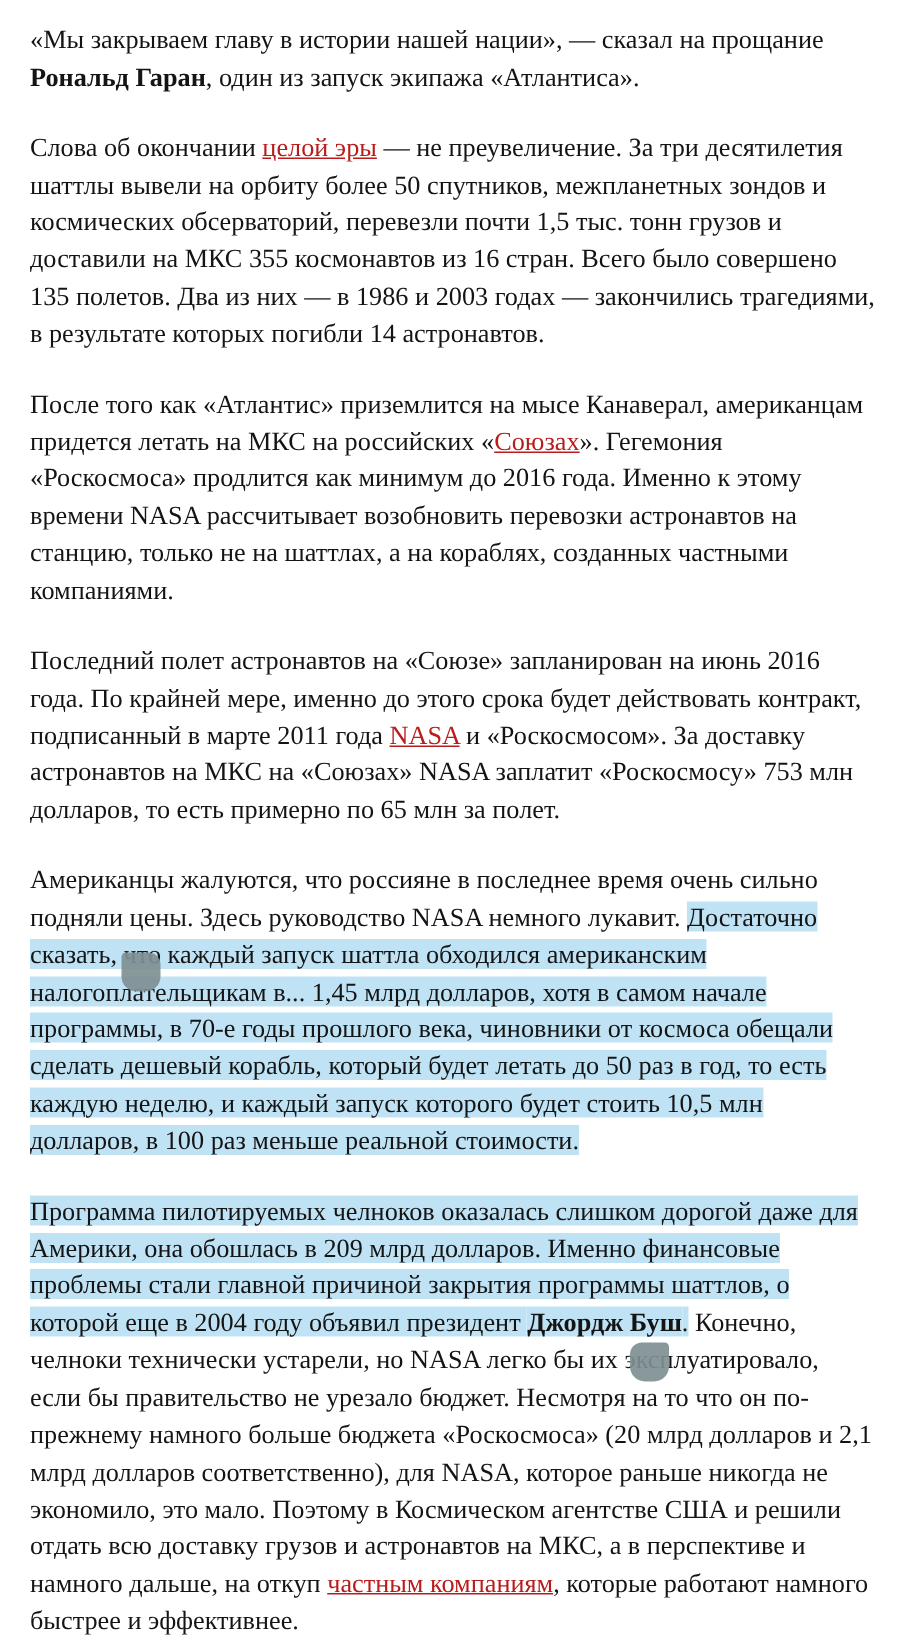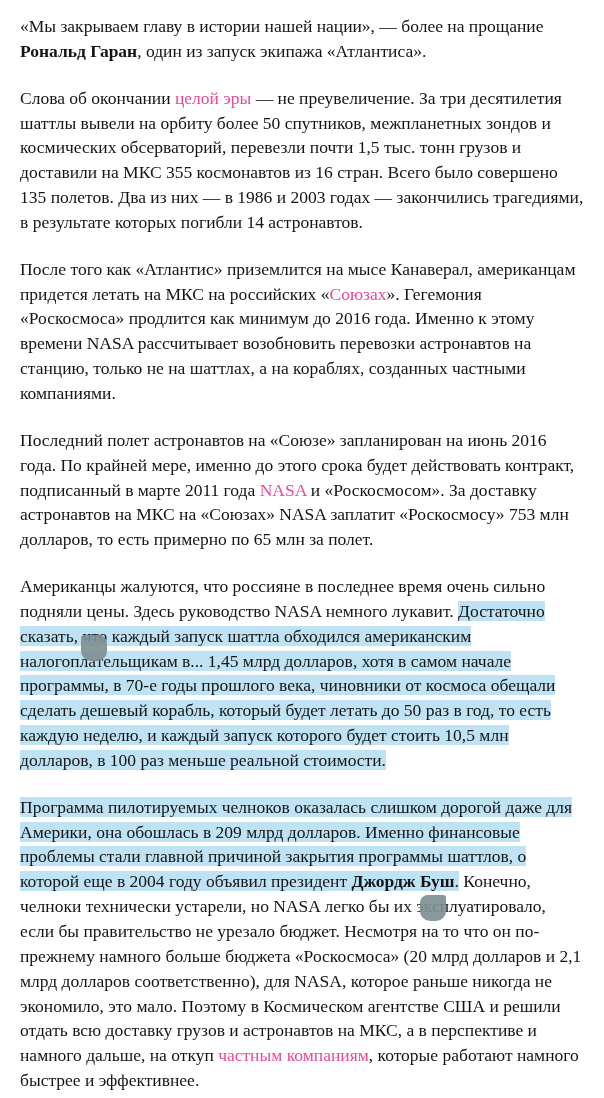--- a/index.html
+++ b/index.html
@@ -21,21 +21,22 @@
   p {
     margin: 0 0 22px 0;
     font-size: 17.5px;
     line-height: 1.42;
     text-align: left;
     color: #141414;
   }
   p:last-child { margin-bottom: 0; }
   .b { font-weight: bold; }
   .lnk {
-    color: #ec4899;
+    color: #b91c1c;
+    text-decoration: underline;
     cursor: pointer;
   }
   .sel {
     background: #bfe3f5;
   }
   
   .handle {
     position: absolute;
     width: 26px;
     height: 26px;
@@ -45,21 +46,21 @@
   }
   .handle.start { border-top-left-radius: 3px; }
   .handle.end { border-top-right-radius: 3px; }
   #page-wrap { position: relative; width: 604px; }
 </style>
 </head>
 <body>
 
 <div id="page-wrap">
   <div id="article">
-      <p id="p1"><span>«Мы закрываем главу в истории нашей нации», — более на прощание </span><span class="b">Рональд Гаран</span><span>, один из запуск экипажа «Атлантиса».</span></p>
+      <p id="p1"><span>«Мы закрываем главу в истории нашей нации», — сказал на прощание </span><span class="b">Рональд Гаран</span><span>, один из запуск экипажа «Атлантиса».</span></p>
       <p id="p2"><span>Слова об окончании </span><span class="lnk">целой эры</span><span> — не преувеличение. За три десятилетия шаттлы вывели на орбиту более 50 спутников, межпланетных зондов и космических обсерваторий, перевезли почти 1,5 тыс. тонн грузов и доставили на МКС 355 космонавтов из 16 стран. Всего было совершено 135 полетов. Два из них — в 1986 и 2003 годах — закончились трагедиями, в результате которых погибли 14 астронавтов.</span></p>
       <p id="p3"><span>После того как «Атлантис» приземлится на мысе Канаверал, американцам придется летать на МКС на российских «</span><span class="lnk">Союзах</span><span>». Гегемония «Роскосмоса» продлится как минимум до 2016 года. Именно к этому времени NASA рассчитывает возобновить перевозки астронавтов на станцию, только не на шаттлах, а на кораблях, созданных частными компаниями.</span></p>
       <p id="p4"><span>Последний полет астронавтов на «Союзе» запланирован на июнь 2016 года. По крайней мере, именно до этого срока будет действовать контракт, подписанный в марте 2011 года </span><span class="lnk">NASA</span><span> и «Роскосмосом». За доставку астронавтов на МКС на «Союзах» NASA заплатит «Роскосмосу» 753 млн долларов, то есть примерно по 65 млн за полет.</span></p>
       <p id="p5"><span>Американцы жалуются, что россияне в последнее время очень сильно подняли цены. Здесь руководство NASA немного лукавит. </span><span class="sel">Достаточно сказать, что каждый запуск шаттла обходился американским налогоплательщикам в... 1,45 млрд долларов, хотя в самом начале программы, в 70-е годы прошлого века, чиновники от космоса обещали сделать дешевый корабль, который будет летать до 50 раз в год, то есть каждую неделю, и каждый запуск которого будет стоить 10,5 млн долларов, в 100 раз меньше реальной стоимости.</span></p>
       <p id="p6"><span class="sel">Программа пилотируемых челноков оказалась слишком дорогой даже для Америки, она обошлась в 209 млрд долларов. Именно финансовые проблемы стали главной причиной закрытия программы шаттлов, о которой еще в 2004 году объявил президент </span><span class="sel b">Джордж Буш</span><span class="sel">.</span><span> Конечно, челноки технически устарели, но NASA легко бы их эксплуатировало, если бы правительство не урезало бюджет. Несмотря на то что он по-прежнему намного больше бюджета «Роскосмоса» (20 млрд долларов и 2,1 млрд долларов соответственно), для NASA, которое раньше никогда не экономило, это мало. Поэтому в Космическом агентстве США и решили отдать всю доставку грузов и астронавтов на МКС, а в перспективе и намного дальше, на откуп </span><span class="lnk">частным компаниям</span><span>, которые работают намного быстрее и эффективнее.</span></p>
     </div>
 
   <div class="handle start" style="left:81px; top:635px;"></div>
   <div class="handle end" style="left:420px; top:895px;"></div>
 </div>

